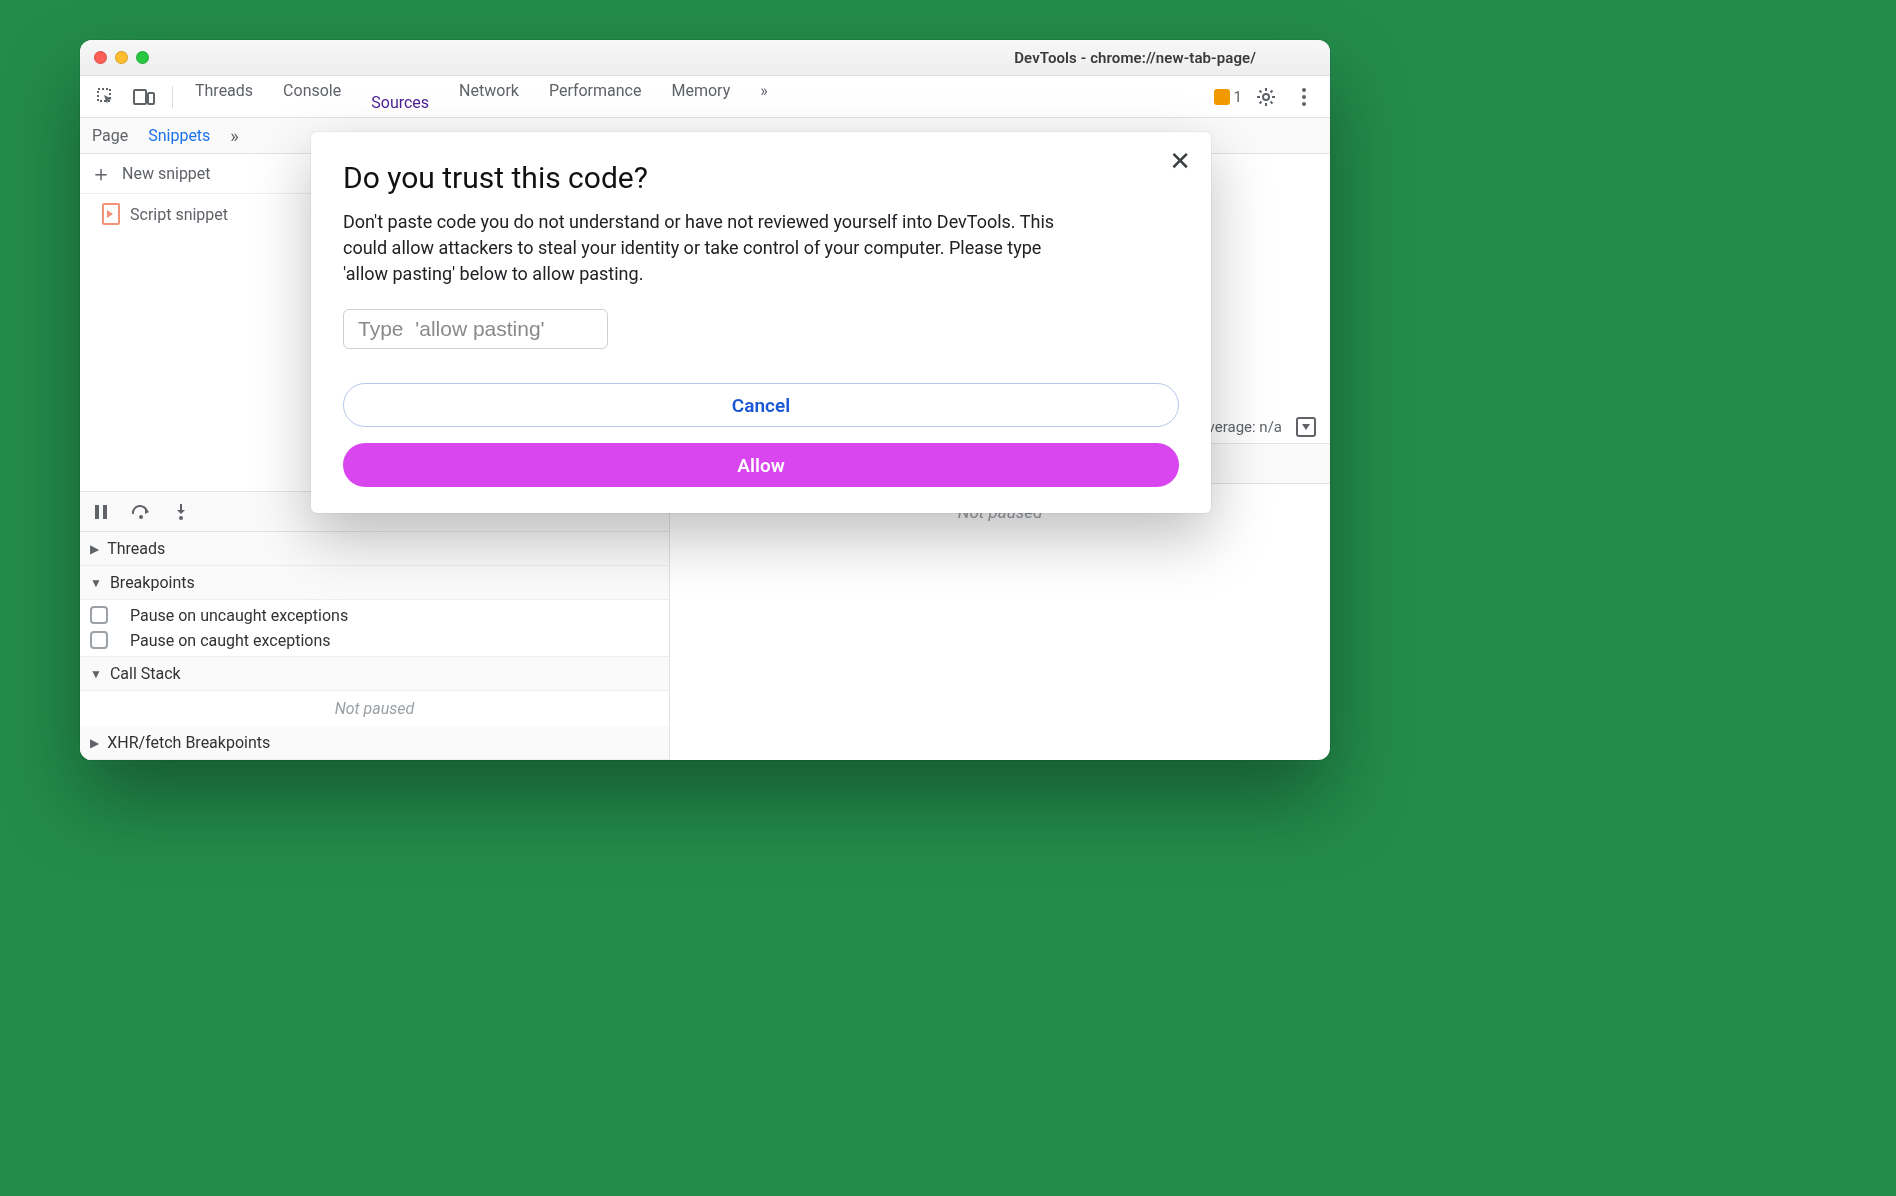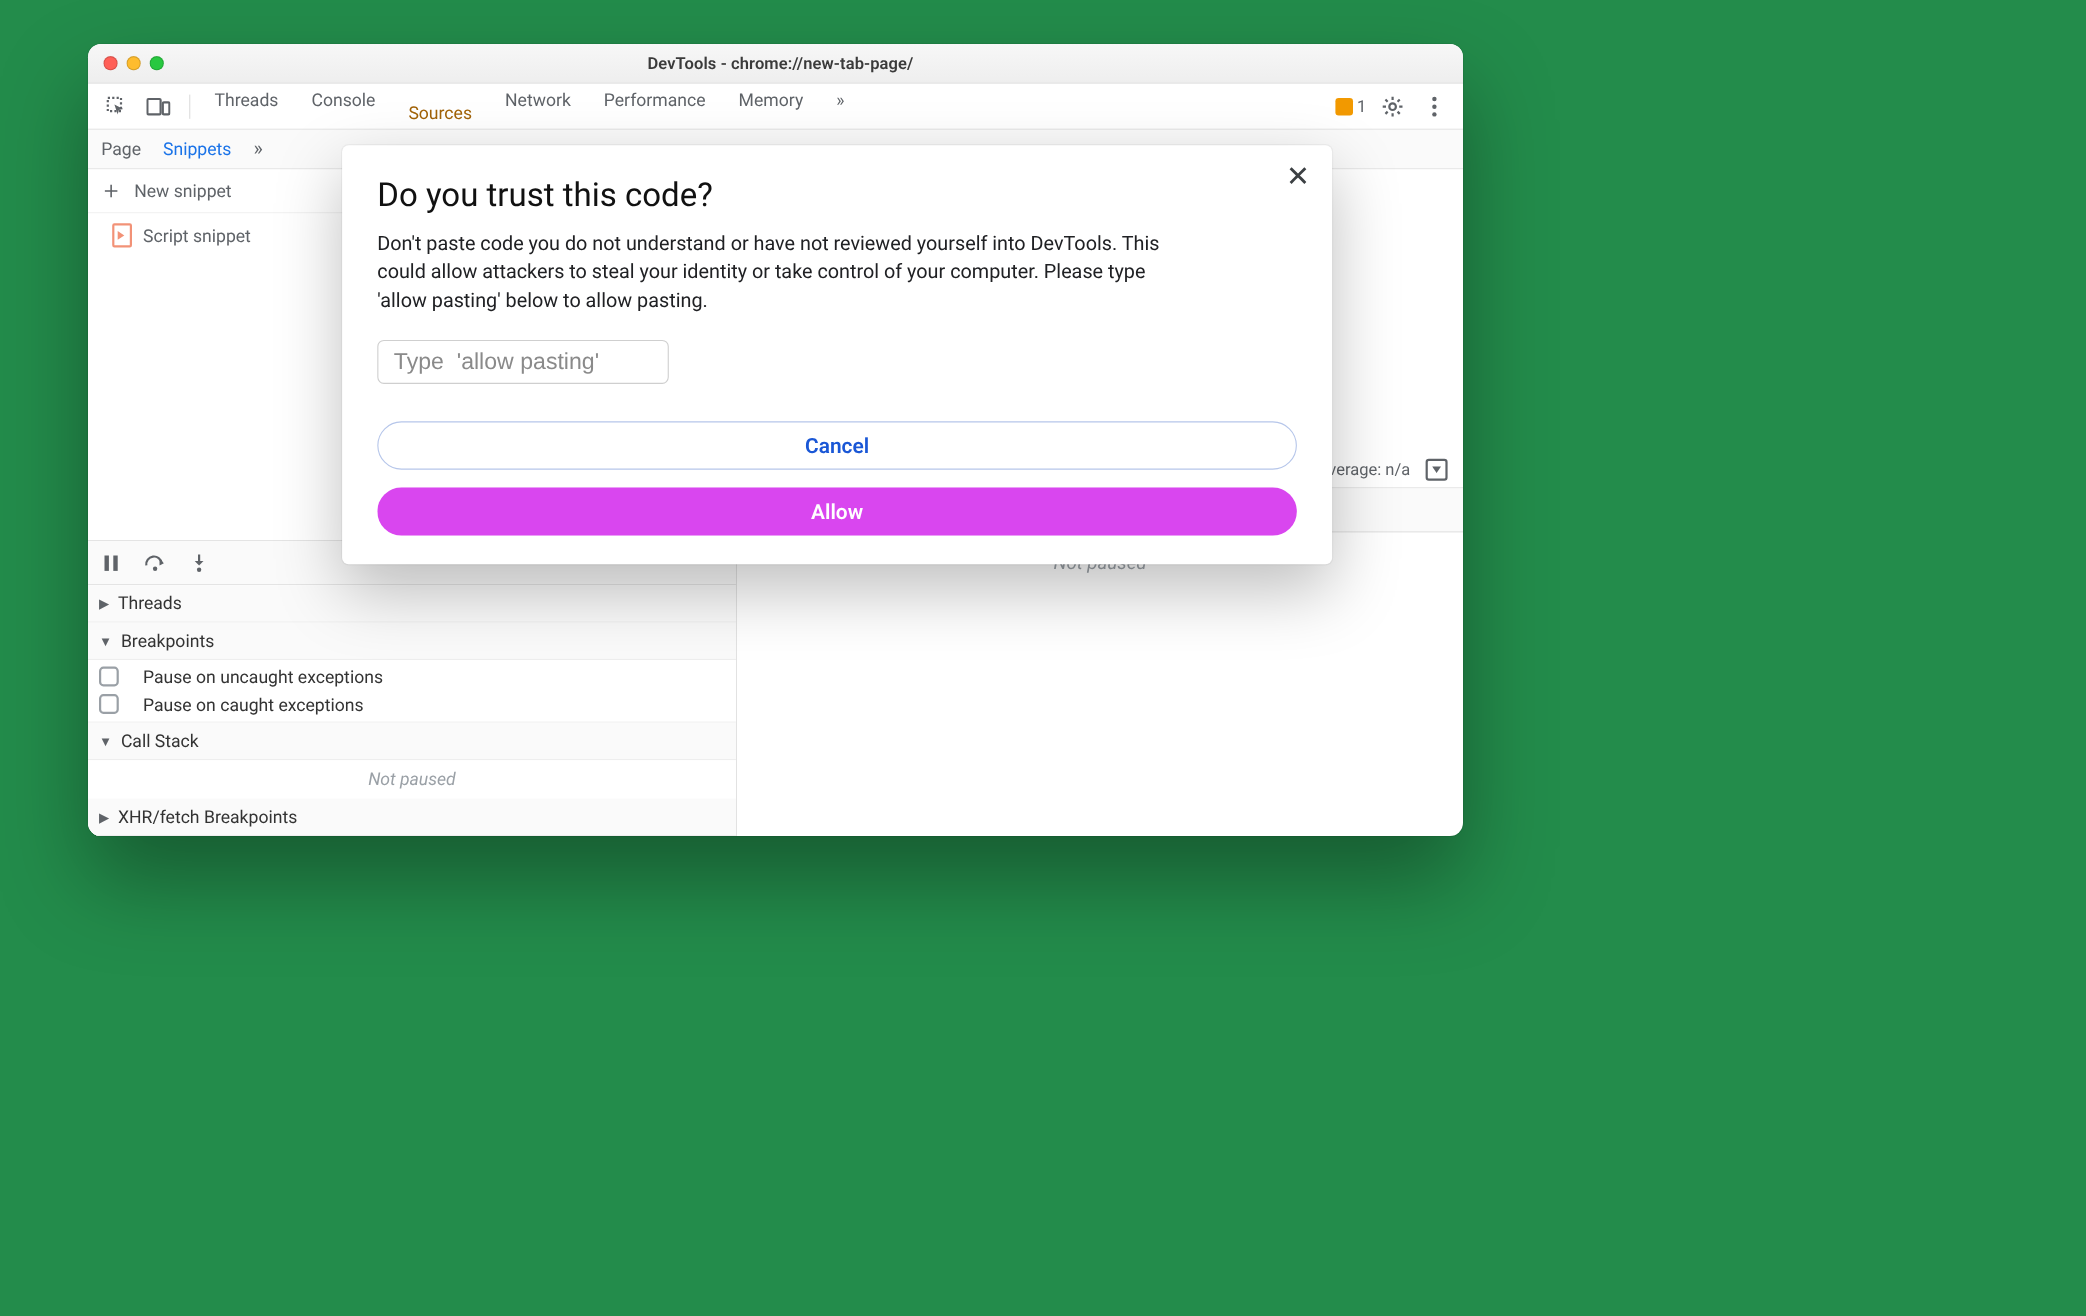--- a/index.html
+++ b/index.html
@@ -37,21 +37,21 @@
     display: flex;
     align-items: center;
     padding: 0 14px;
   }
   .traffic { display: flex; gap: 8px; margin-right: 14px; }
   .dot { width: 13px; height: 13px; border-radius: 50%; border: 1px solid rgba(0,0,0,.15); }
   .dot.red { background:#ff5f57; }
   .dot.yellow { background:#febc2e; }
   .dot.green { background:#28c840; }
   .window-title {
-    flex: 1; text-align: center;
+    flex: 1; text-align: right;
     font-size: 15px; font-weight: 600;
     color: #3a3a3a;
     letter-spacing: .1px;
     margin-right: 60px;
   }
 
   
   .tabs-row {
     height: 42px;
     border-bottom: 1px solid #e2e2e2;
@@ -64,21 +64,21 @@
   }
   .tabs-row .icon-btn {
     width: 28px; height: 28px;
     display: flex; align-items: center; justify-content: center;
     border-radius: 4px; color: #5f6368;
   }
   .divider-v { width: 1px; height: 22px; background: #dcdcdc; margin: 0 4px; }
 
   .panel-tabs { display:flex; gap: 30px; margin-left: 8px; flex: 1; }
   .panel-tab { color: #5f6368; }
-  .panel-tab.active { color: #a16207; margin-top: 12px; }
+  .panel-tab.active { color: #4c1d95; margin-top: 12px; }
 
   .right-tools { display:flex; align-items:center; gap: 10px; }
   .warn-pill {
     display:flex; align-items:center; gap:4px;
     color:#5f6368; font-size:15px;
   }
   .warn-box {
     width:16px; height:16px; border-radius:3px;
     background:#f29900;
   }

